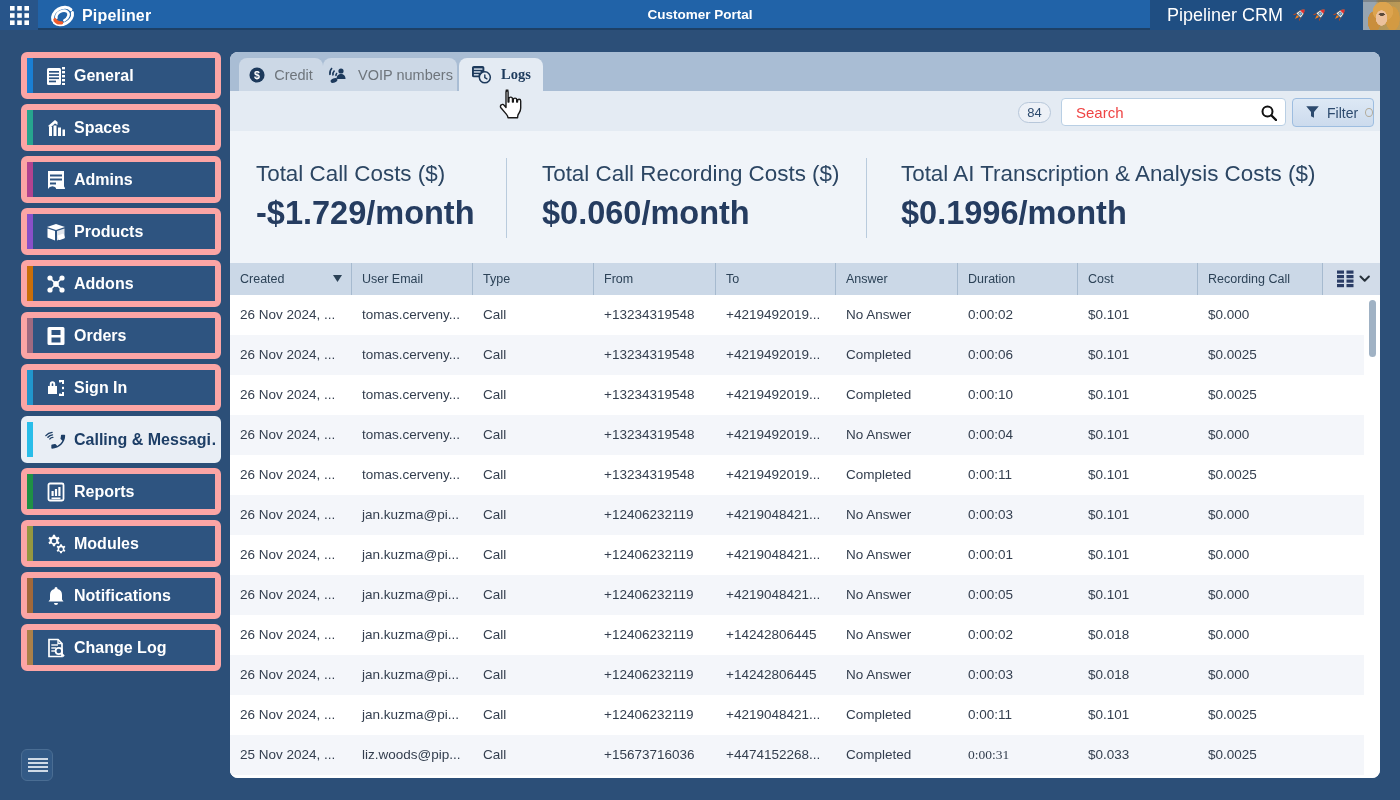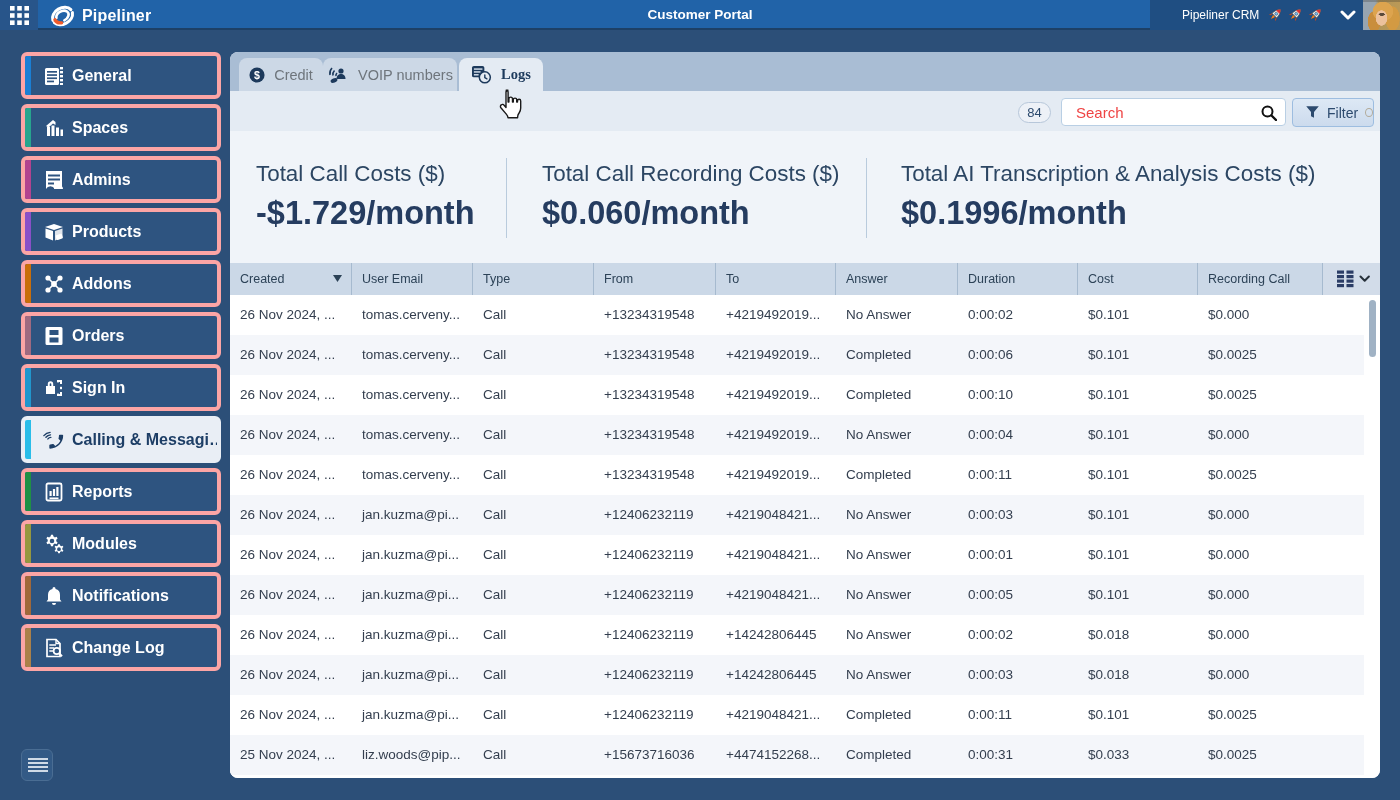--- a/index.html
+++ b/index.html
@@ -7,38 +7,38 @@
   body { font-family:"Liberation Sans", sans-serif; background:#2c4f78; position:relative; }
 
   
   .topbar { position:absolute; left:0; top:0; width:1400px; height:30px; background:#2163a8; border-bottom:2px solid #1d4066; }
   .appgrid { position:absolute; left:0; top:0; width:38px; height:30px; background:#28558a; }
   .appgrid svg { position:absolute; left:10px; top:6px; }
   .logowrap { position:absolute; left:49px; top:2px; height:28px; display:flex; align-items:center; }
   .logotext { color:#fff; font-size:16px; font-weight:bold; margin-left:6px; letter-spacing:0.2px; }
   .tbtitle { position:absolute; left:0; top:0; width:1400px; height:30px; text-align:center; line-height:29px; color:#fff; font-size:13.5px; font-weight:bold; }
   .tbright { position:absolute; right:0; top:0; width:250px; height:30px; background:#1f4e82; display:flex; align-items:center; }
-  .tbright .crm { color:#fff; font-size:12px; margin-left:32px; }
+  .tbright .crm { color:#fff; font-size:18px; margin-left:17px; }
   .rockets { display:flex; margin-left:7px; }
   .rockets svg { margin-right:2px; }
   .chev { margin-left:14px; }
   .avatar { position:absolute; right:0; top:0; width:37px; height:30px; overflow:hidden;
     background:
       linear-gradient(180deg, rgba(40,40,40,.25) 0 6%, transparent 7%),
       radial-gradient(ellipse 5px 2px at 51% 48%, #5a4a3a 0 60%, transparent 70%),
       radial-gradient(ellipse 9px 12px at 50% 60%, #ecc19c 0 62%, transparent 66%),
       radial-gradient(ellipse 16px 15px at 54% 38%, #dda44e 0 62%, transparent 66%),
       radial-gradient(ellipse 11px 19px at 80% 62%, #d39a42 0 62%, transparent 66%),
       radial-gradient(ellipse 10px 16px at 30% 72%, #c98e3c 0 62%, transparent 66%),
       linear-gradient(100deg, #97a5b1 0 30%, #b0955b 38%, #bd9a55 100%);
   }
 
   
   .side { position:absolute; left:0; top:32px; width:230px; height:768px; }
-  .sbtn { position:absolute; left:21px; width:200px; height:47px; background:#2e5480; border:4px solid #fca5a5; border-radius:6px; overflow:hidden; display:flex; align-items:center; color:#fff; font-size:16px; font-weight:bold; }
+  .sbtn { position:absolute; left:21px; width:200px; height:47px; background:#2e5480; border:6px solid #fca5a5; border-radius:6px; overflow:hidden; display:flex; align-items:center; color:#fff; font-size:16px; font-weight:bold; }
   .sbtn .stripe { position:absolute; left:0; top:0; width:6px; height:100%; }
   .sbtn .ic { position:absolute; left:17px; top:50%; transform:translateY(-50%); width:24px; height:24px; }
   .sbtn .lbl { position:absolute; left:47px; white-space:nowrap; }
   .sbtn.active { background:#e9eef5; color:#1d3e66; border-color:#e9eef5; }
 
   .burger { position:absolute; left:21px; top:749px; width:32px; height:32px; background:#335a86; border:1px solid #4a6d93; border-radius:6px; }
 
   
   .panel { position:absolute; left:230px; top:52px; width:1150px; height:726px; background:#f0f4f9; border-radius:8px; overflow:hidden; }
   .tabstrip { position:absolute; left:0; top:0; width:1150px; height:39px; background:#a9bdd4; }
@@ -548,19 +548,19 @@
         <div class="cell" style="left:848px; width:120px;">$0.101</div>
         <div class="cell" style="left:968px; width:125px;">$0.0025</div>
       </div>
       <div class="row alt" style="top:440px">
         <div class="cell" style="left:0px; width:122px;">25 Nov 2024, ...</div>
         <div class="cell" style="left:122px; width:121px;">liz.woods@pip...</div>
         <div class="cell" style="left:243px; width:121px;">Call</div>
         <div class="cell" style="left:364px; width:122px;">+15673716036</div>
         <div class="cell" style="left:486px; width:120px;">+4474152268...</div>
         <div class="cell" style="left:606px; width:122px;">Completed</div>
-        <div class="cell" style="left:728px; width:120px;">0:00:31</div>
+        <div class="cell" style="left:728px; width:120px;font-family:Liberation Serif, serif;">0:00:31</div>
         <div class="cell" style="left:848px; width:120px;">$0.033</div>
         <div class="cell" style="left:968px; width:125px;">$0.0025</div>
       </div>
     </div>
   <div class="sbar"></div>
 </div>
 
 </body></html>

